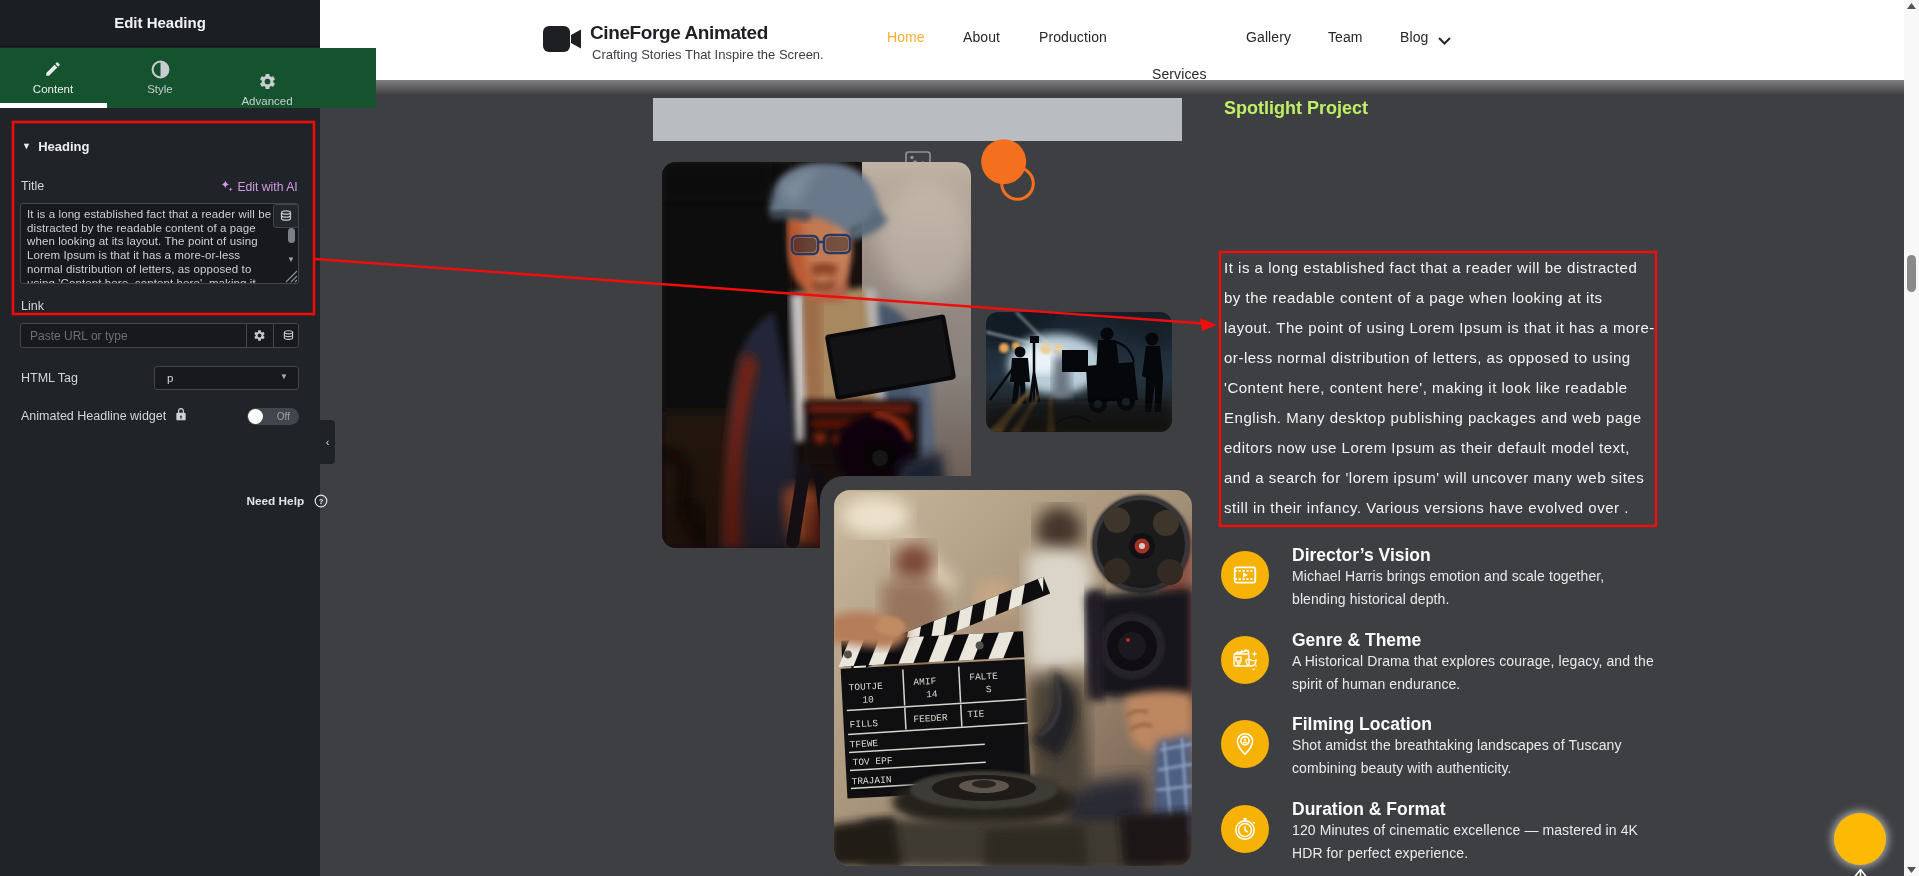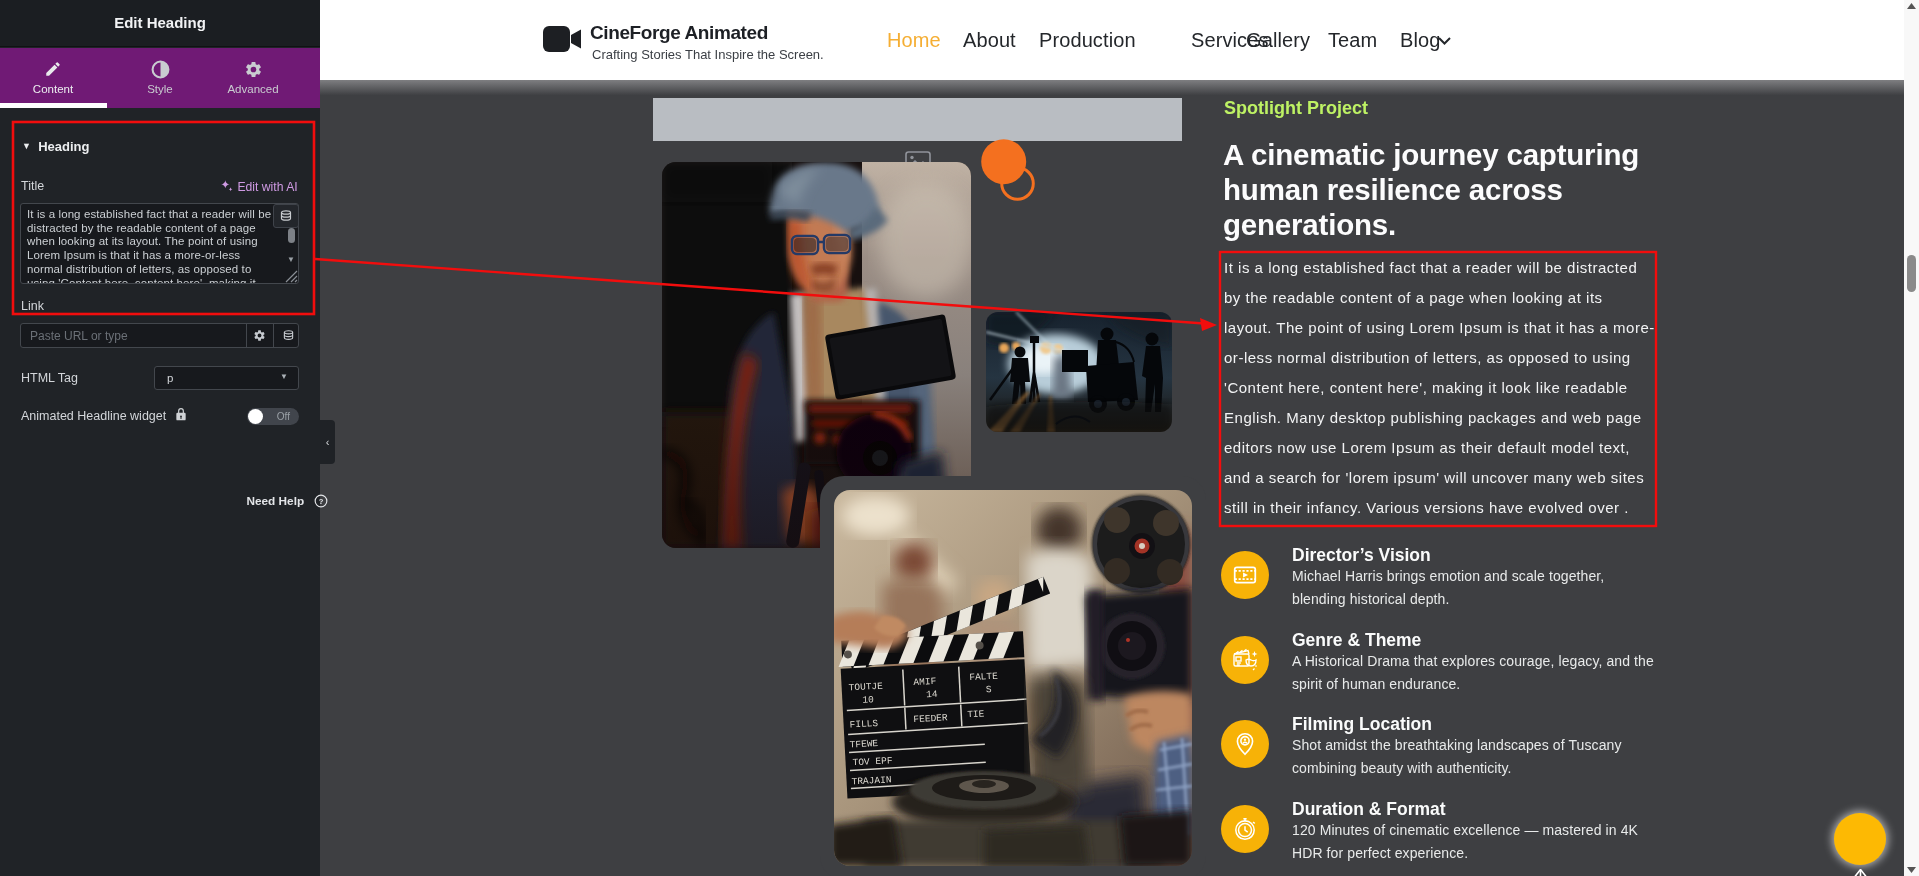--- a/index.html
+++ b/index.html
@@ -4,21 +4,21 @@
 <style>
   * { margin:0; padding:0; box-sizing:border-box; }
   html,body { width:1919px; height:876px; overflow:hidden; background:#3e3f42; font-family:"Liberation Sans", sans-serif; }
   #page { position:relative; width:1919px; height:876px; }
   .abs { position:absolute; }
 
   
   #panel { position:absolute; left:0; top:0; width:320px; height:876px; background:#202327; z-index:20; }
   #panel-head { position:absolute; left:0; top:0; width:320px; height:47px; background:#1b1e22; border-bottom:1px solid #101214; }
   #panel-head .t { text-align:center; line-height:46px; color:#f2f3f5; font-size:15px; font-weight:bold; }
-  #tabs { position:absolute; left:0; top:48px; width:320px; height:60px; background:#701a75; }
+  #tabs { position:absolute; left:0; top:48px; width:376px; height:60px; background:#14532d; }
   .tab { position:absolute; top:0; width:106px; height:60px; text-align:center; color:#c9ccd0; }
   .tab .ic { margin-top:12px; height:20px; }
   .tab .lb { font-size:11.5px; margin-top:3px; }
   #tab-underline { position:absolute; left:0; top:55px; width:107px; height:5px; background:#ffffff; }
   .plabel { color:#d3d6da; font-size:12.5px; }
   .pinput { background:#17191d; border:1px solid #43474d; border-radius:3px; }
 
   #ta { left:20px; top:203px; width:279px; height:81px; color:#ccd0d4; font-size:11.5px; line-height:13.7px; letter-spacing:0.1px; padding:4px 0 0 6px; overflow:hidden; white-space:nowrap; }
   #ta-btn { left:273px; top:204px; width:26px; height:24px; background:#23262b; border:1px solid #3f434a; border-radius:3px; }
   #ta-thumb { left:288px; top:228px; width:7px; height:15px; background:#7d8187; border-radius:4px; }
@@ -34,21 +34,21 @@
 
   #toggle { left:247px; top:408px; width:52px; height:17px; background:#41454c; border-radius:9px; }
   #toggle .knob { position:absolute; left:1px; top:1px; width:15px; height:15px; border-radius:50%; background:#ffffff; }
   #toggle .off { position:absolute; right:9px; top:3px; font-size:10px; color:#9aa0a6; }
 
   
   #handle { position:absolute; left:320px; top:420px; width:15px; height:44px; background:#1f2226; border-radius:0 4px 4px 0; z-index:21; color:#d5d8db; font-size:11px; line-height:44px; text-align:center; }
 
   
   #chead { position:absolute; left:320px; top:0; width:1584px; height:80px; background:#ffffff; z-index:5; }
-  .nav { position:absolute; top:29px; font-size:20px; color:#24272b; letter-spacing:0.1px; }
+  .nav { position:absolute; top:29px; font-size:14px; color:#24272b; letter-spacing:0.1px; }
   #stage { position:absolute; left:320px; top:80px; width:1584px; height:796px; background:#3e3f42; overflow:hidden; z-index:1; }
   #topshadow { position:absolute; left:0; top:0; width:1584px; height:17px; background:linear-gradient(#7e7e81, rgba(62,63,66,0) 90%); }
 
   #graybar { position:absolute; left:333px; top:18px; width:529px; height:43px; background:#b9bdc2; }
 
   
   #spot { position:absolute; left:904px; top:18px; font-size:18px; font-weight:bold; color:#bef264; }
   #bigh { position:absolute; left:903px; top:57px; font-size:29.5px; line-height:35px; font-weight:bold; color:#fcfcfd; letter-spacing:-0.2px; }
   #para { position:absolute; left:904px; top:173px; font-size:15px; line-height:30px; color:#f2f3f4; letter-spacing:0.52px; }
   .feat { position:absolute; left:901px; width:470px; }
@@ -84,21 +84,21 @@
             </svg></div>
         <div class="lb" style="color:#eceef0;">Content</div>
       </div>
       <div class="tab" style="left:107px;">
         <div class="ic"><svg width="19" height="19" viewBox="0 0 24 24">
               <circle cx="12" cy="12" r="10" fill="none" stroke="#c9ccd0" stroke-width="2.6"></circle>
               <path d="M12 2 a10 10 0 0 1 0 20 z" fill="#c9ccd0"></path>
             </svg></div>
         <div class="lb">Style</div>
       </div>
-      <div class="tab" style="left:200px;">
+      <div class="tab" style="left:214px;margin-top:12px;">
         <div class="ic"><svg width="19" height="19" viewBox="0 0 24 24" fill="#c9ccd0">
               <path d="M19.14 12.94a7.1 7.1 0 0 0 .05-.94 7.1 7.1 0 0 0-.05-.94l2.03-1.58a.49.49 0 0 0 .12-.62l-1.92-3.32a.49.49 0 0 0-.59-.22l-2.39.96a7.3 7.3 0 0 0-1.62-.94l-.36-2.54a.48.48 0 0 0-.48-.41h-3.84a.48.48 0 0 0-.48.41l-.36 2.54c-.59.24-1.13.56-1.62.94l-2.39-.96a.49.49 0 0 0-.59.22L2.73 8.86a.48.48 0 0 0 .12.62l2.03 1.58a7.6 7.6 0 0 0 0 1.88l-2.03 1.58a.49.49 0 0 0-.12.62l1.92 3.32c.12.21.37.3.59.22l2.39-.96c.49.38 1.03.7 1.62.94l.36 2.54c.04.24.24.41.48.41h3.84c.24 0 .44-.17.48-.41l.36-2.54a7.3 7.3 0 0 0 1.62-.94l2.39.96c.22.08.47-.01.59-.22l1.92-3.32a.49.49 0 0 0-.12-.62l-2.03-1.58zM12 15.6A3.6 3.6 0 1 1 12 8.4a3.6 3.6 0 0 1 0 7.2z"></path>
             </svg></div>
         <div class="lb">Advanced</div>
       </div>
       <div id="tab-underline"></div>
     </div>
 
     <div class="abs" style="left:22px; top:139px; color:#eceef0; font-size:13px; font-weight:bold;">
       <span style="font-size:9px; vertical-align:2px;">▼</span>&nbsp;&nbsp;Heading
@@ -175,21 +175,21 @@
   <div id="chead">
     <svg width="40" height="28" viewBox="0 0 40 28" style="position:absolute; left:223px; top:26px;">
       <rect x="0" y="0" width="27" height="26" rx="6" fill="#1d1f23"></rect>
       <path d="M28 9 L38 3.5 L38 22.5 L28 17 Z" fill="#1d1f23"></path>
     </svg>
     <div class="abs" style="left:270px; top:22px; font-size:19px; font-weight:bold; color:#1d2025; letter-spacing:-0.4px;">CineForge Animated</div>
     <div class="abs" style="left:272px; top:47px; font-size:13px; color:#3a3e44;">Crafting Stories That Inspire the Screen.</div>
     <span class="nav" style="left:567px; color:#f5ae33;">Home</span>
     <span class="nav" style="left:643px;">About</span>
     <span class="nav" style="left:719px;">Production</span>
-    <span class="nav" style="left:871px;">Services</span>
+    <span class="nav" style="left:832px;margin-top:37px;">Services</span>
     <span class="nav" style="left:926px;">Gallery</span>
     <span class="nav" style="left:1008px;">Team</span>
     <span class="nav" style="left:1080px;">Blog</span>
     <svg width="13" height="8" viewBox="0 0 13 8" style="position:absolute; left:1118px; top:37px;">
         <path d="M1 1 L6.5 6.5 L12 1" fill="none" stroke="#24272b" stroke-width="2"></path>
       </svg>
   </div>
 
   <div id="stage">
     <div id="topshadow"></div>
@@ -491,21 +491,20 @@
 
         <path d="M2 120 L40 80 L44 80 L16 120 Z" fill="#a8743a" filter="url(#d2)" opacity="0.65"></path>
         <path d="M24 120 L52 82 L55 82 L34 120 Z" fill="#8a5f2e" filter="url(#d2)" opacity="0.55"></path>
         <path d="M61 120 L63 84 L66 84 L69 120 Z" fill="#7a5328" filter="url(#d2)" opacity="0.6"></path>
         <path d="M0 95 Q60 86 186 92 L186 120 L0 120 Z" fill="#100d09" opacity="0.55" filter="url(#d4)"></path>
         <path d="M70 112 q18 -14 34 -2" stroke="#0a0c10" stroke-width="2" fill="none"></path>
       </svg>
     </div>
 
     <div id="spot">Spotlight Project</div>
-    <div id="bigh">A cinematic journey capturing<br>human resilience across<br>generations.</div>
     <div id="para">It is a long established fact that a reader will be distracted<br>by the readable content of a page when looking at its<br>layout. The point of using Lorem Ipsum is that it has a more-<br>or-less normal distribution of letters, as opposed to using<br>'Content here, content here', making it look like readable<br>English. Many desktop publishing packages and web page<br>editors now use Lorem Ipsum as their default model text,<br>and a search for 'lorem ipsum' will uncover many web sites<br>still in their infancy. Various versions have evolved over .</div>
 
     <div class="feat" style="top:471px;">
       <div class="cir">
         <svg width="26" height="26" viewBox="0 0 24 24" style="margin:11px;" fill="none" stroke="#fff" stroke-width="1.6">
             <rect x="2.5" y="5" width="19" height="14" rx="2"></rect>
             <path d="M2.5 8.2h19M2.5 15.8h19" stroke-dasharray="2 1.6"></path>
             <path d="M10.2 9.6 L14.8 12 L10.2 14.4 Z" fill="#fff" stroke="none"></path>
           </svg>
       </div>

